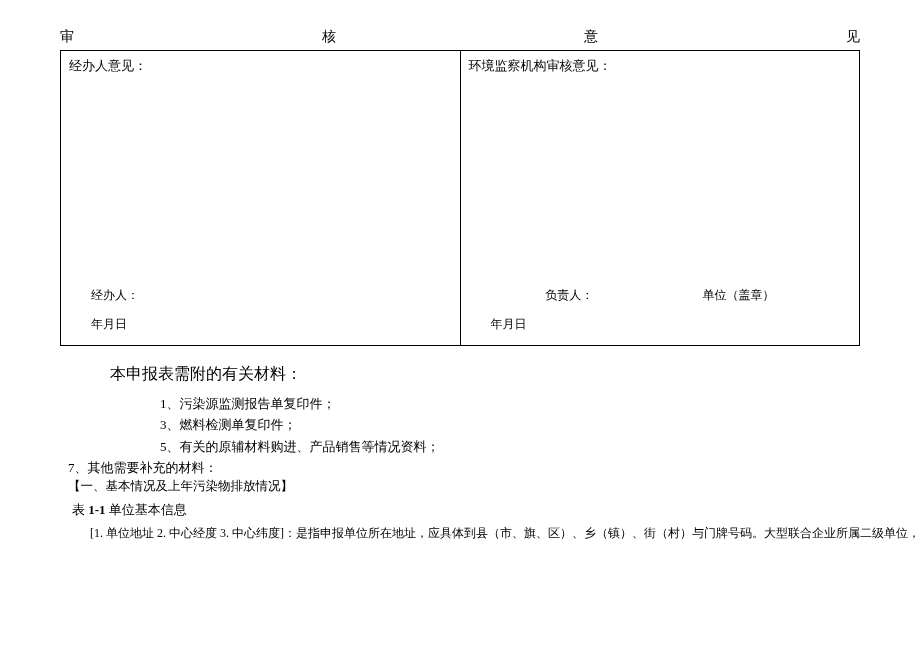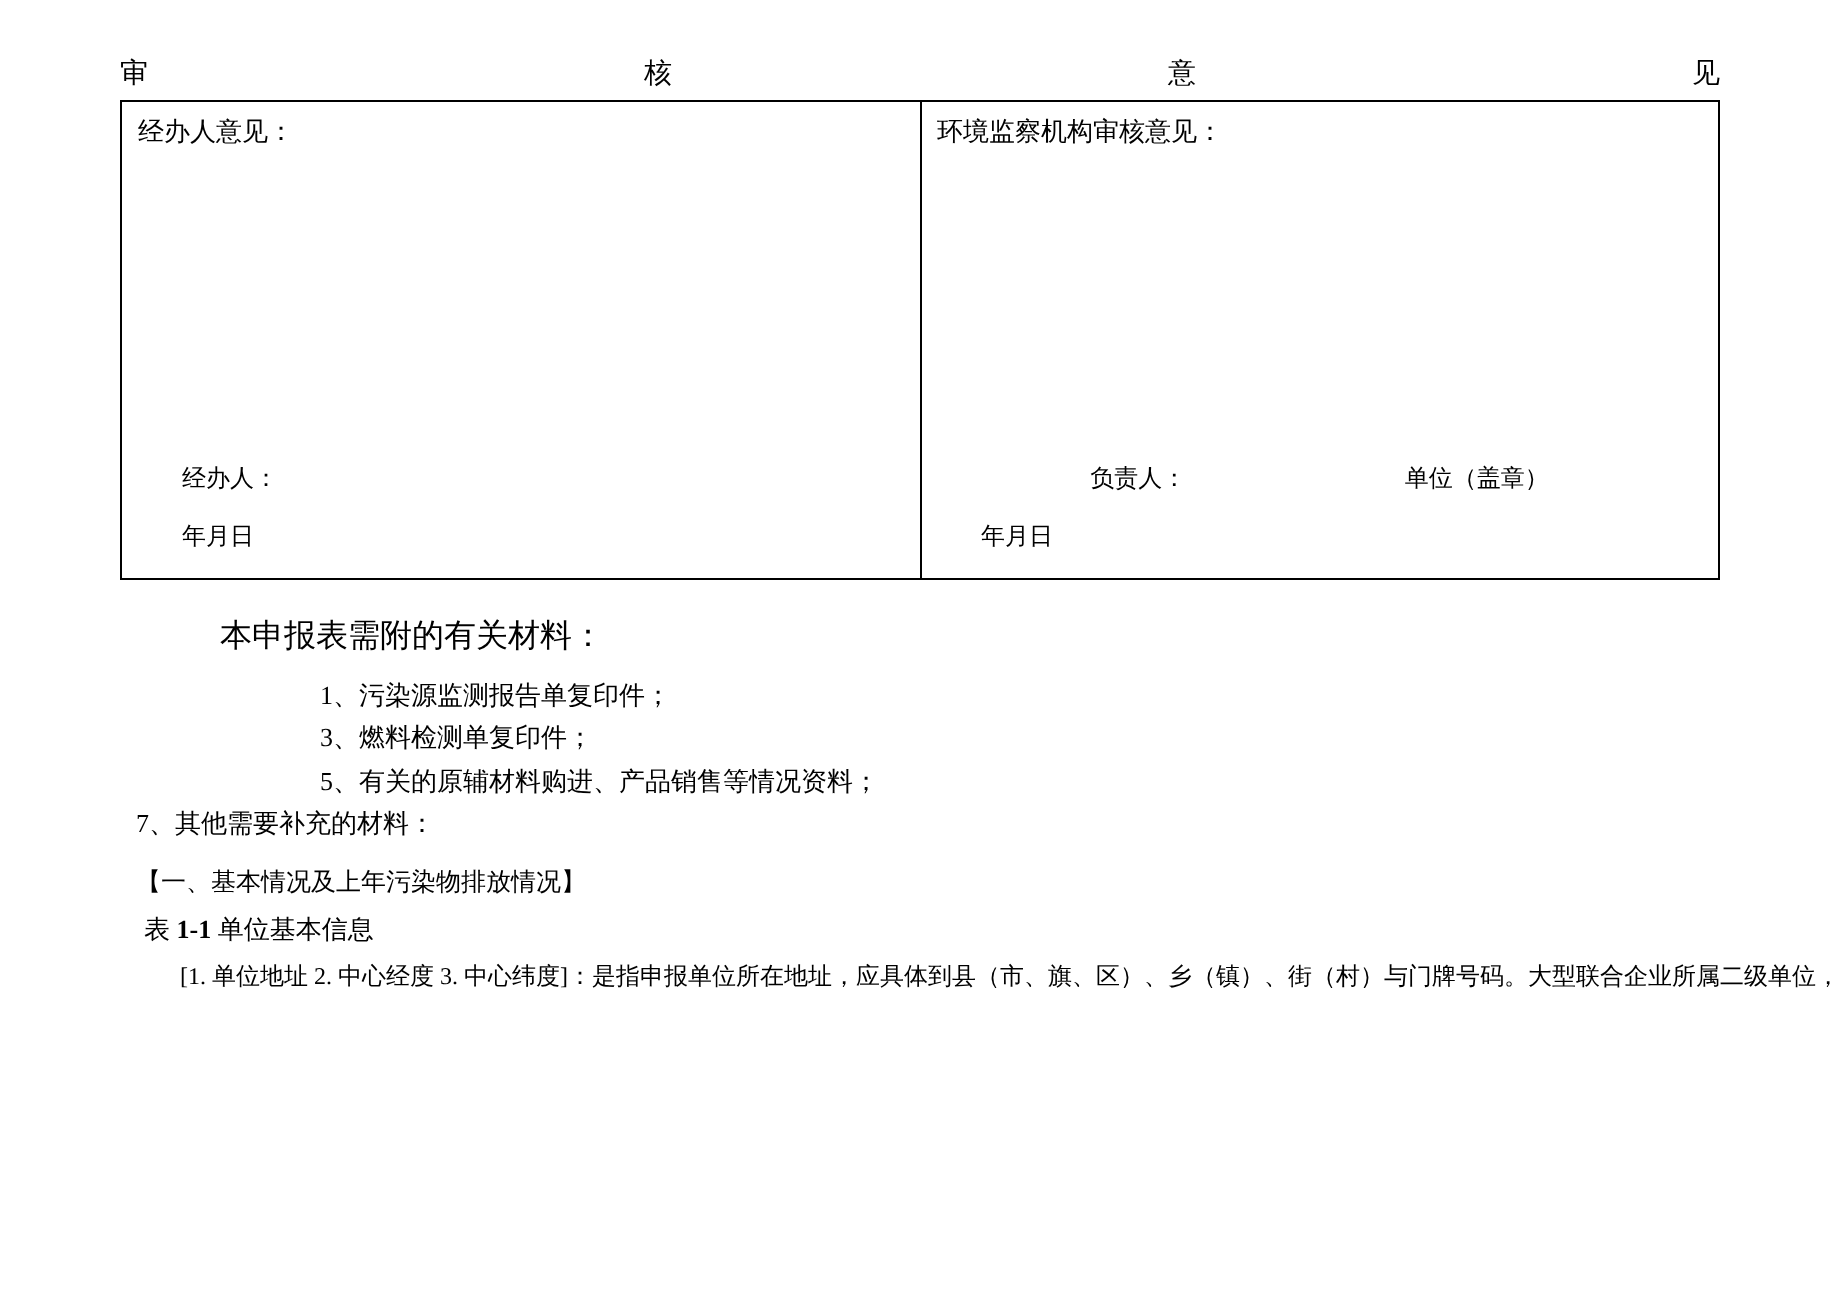--- a/index.html
+++ b/index.html
@@ -25,21 +25,21 @@
     }
     .review-table {
       width: 100%;
       border-collapse: collapse;
       table-layout: fixed;
     }
     .review-table td {
       border: 1px solid #000;
       vertical-align: top;
       padding: 6px 8px;
-      height: 239px;
+      height: 295px;
       position: relative;
       width: 50%;
       margin-top: 26px;
     }
     .cell-title {
       font-size: 13px;
     }
     .signature-area {
       position: absolute;
       bottom: 12px;
@@ -71,21 +71,21 @@
       margin-left: 100px;
       font-size: 13px;
       line-height: 1.65;
     }
     .item7 {
       margin-top: 2px;
       margin-left: 8px;
       font-size: 13px;
     }
     .section-label {
-      margin-top: 12px;
+      margin-top: 1px;
       margin-left: 8px;
       font-size: 12.5px;
     }
     .table-label {
       margin-top: 6px;
       margin-left: 12px;
       font-size: 13px;
     }
     .table-label .bold {
       font-weight: bold;

